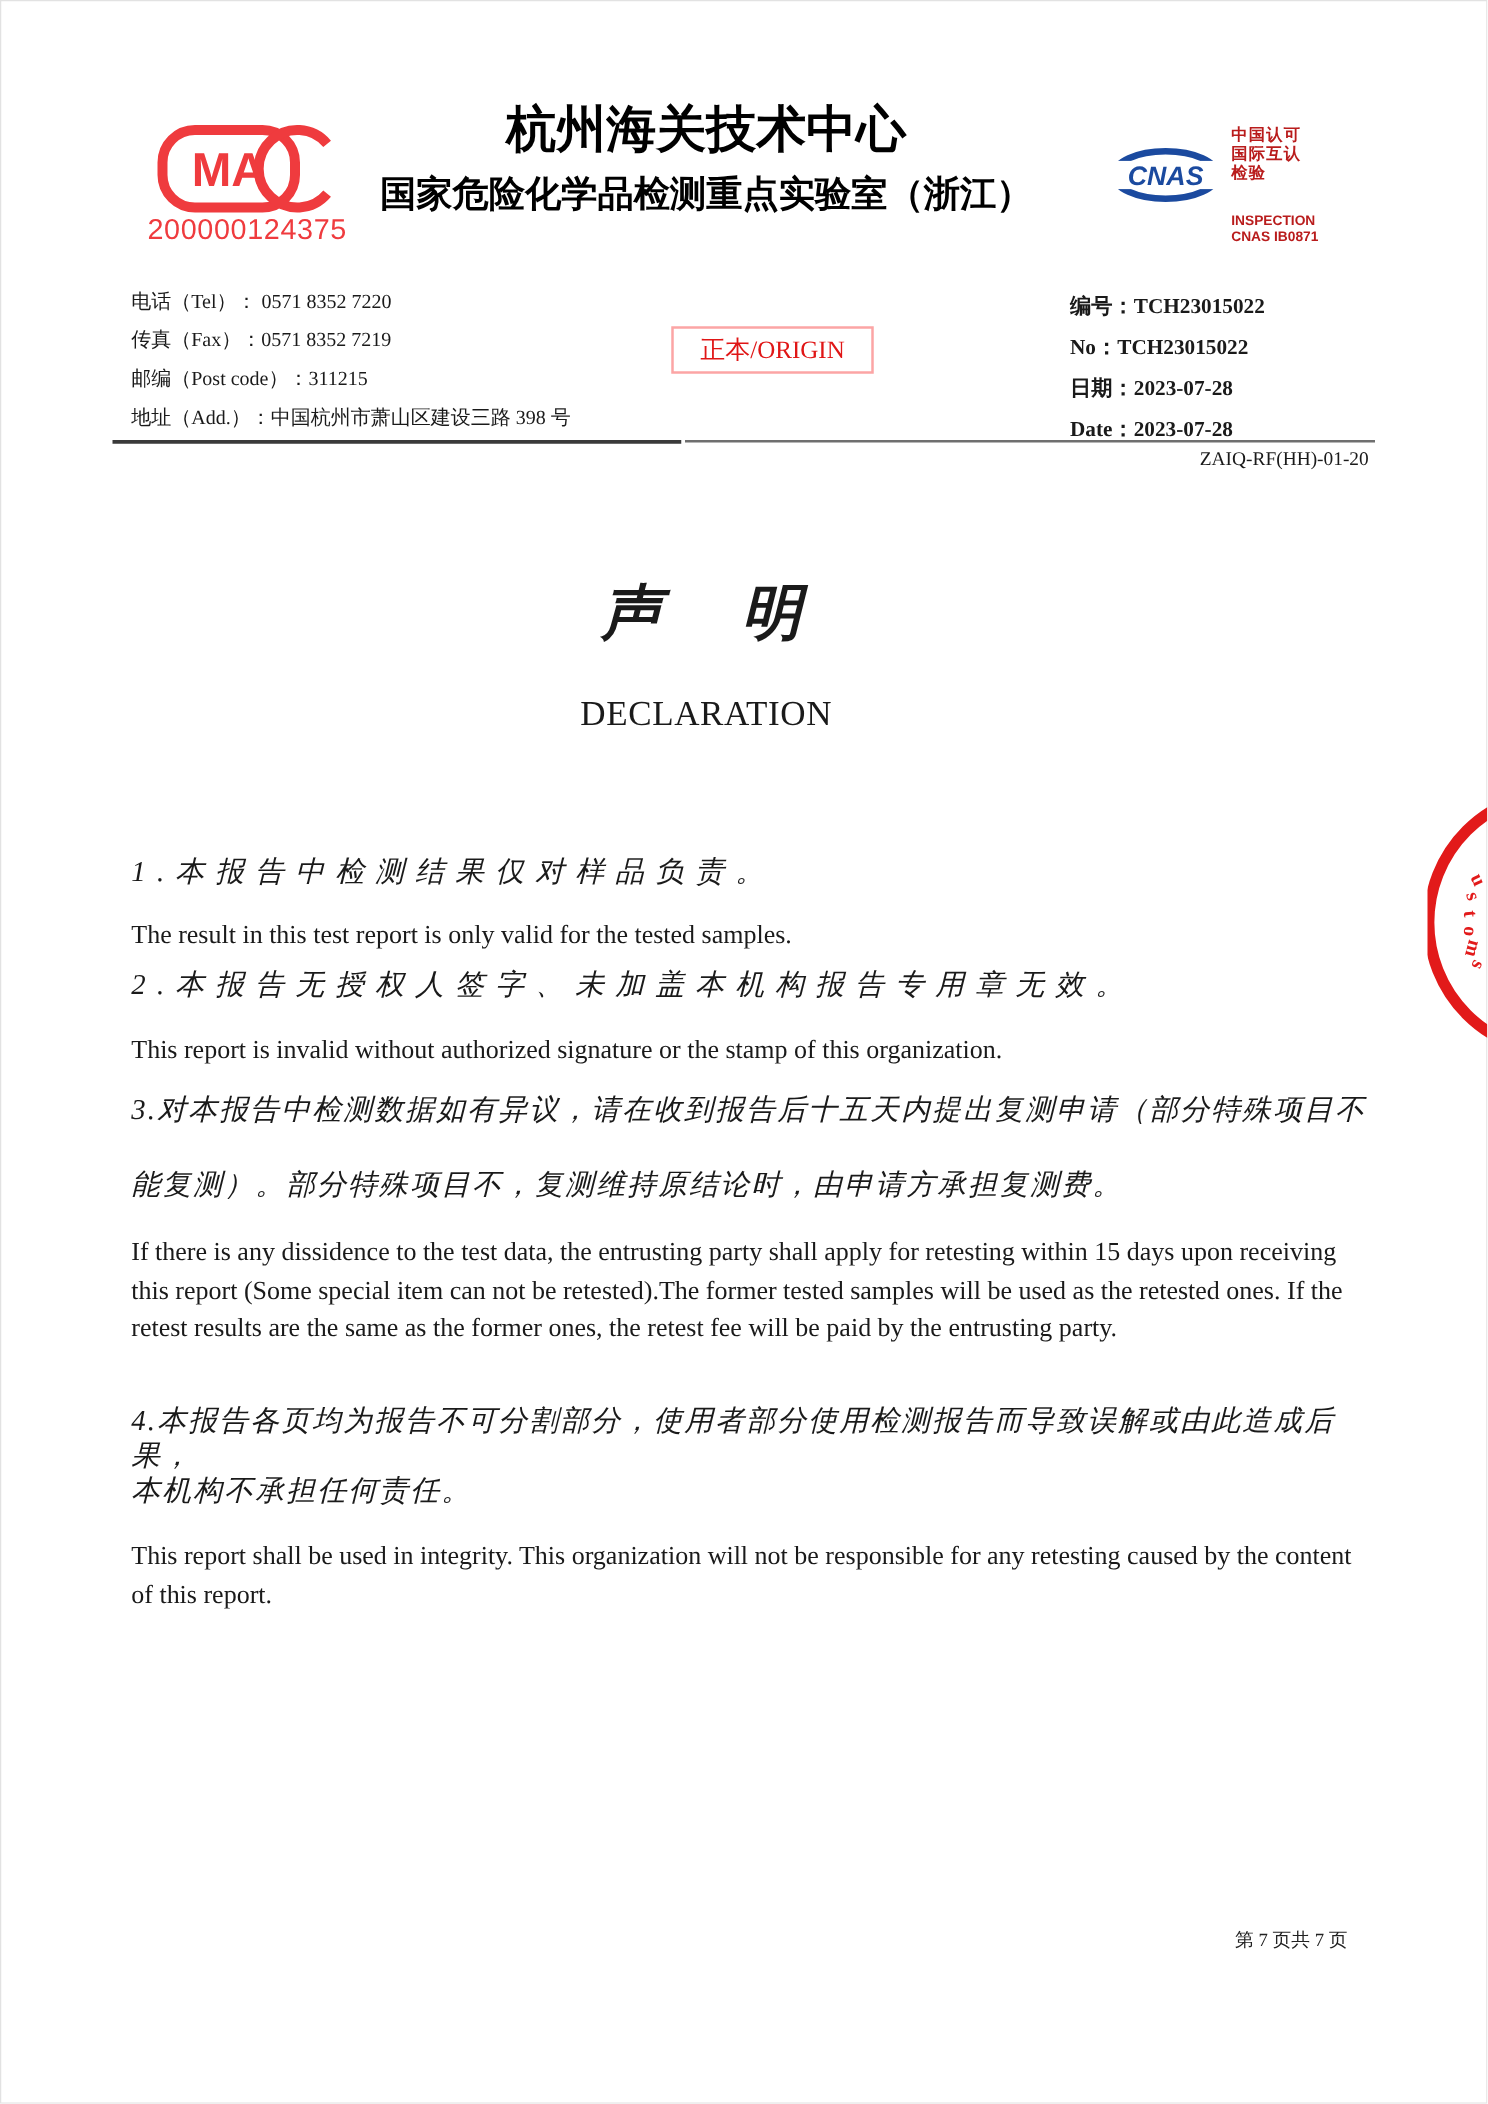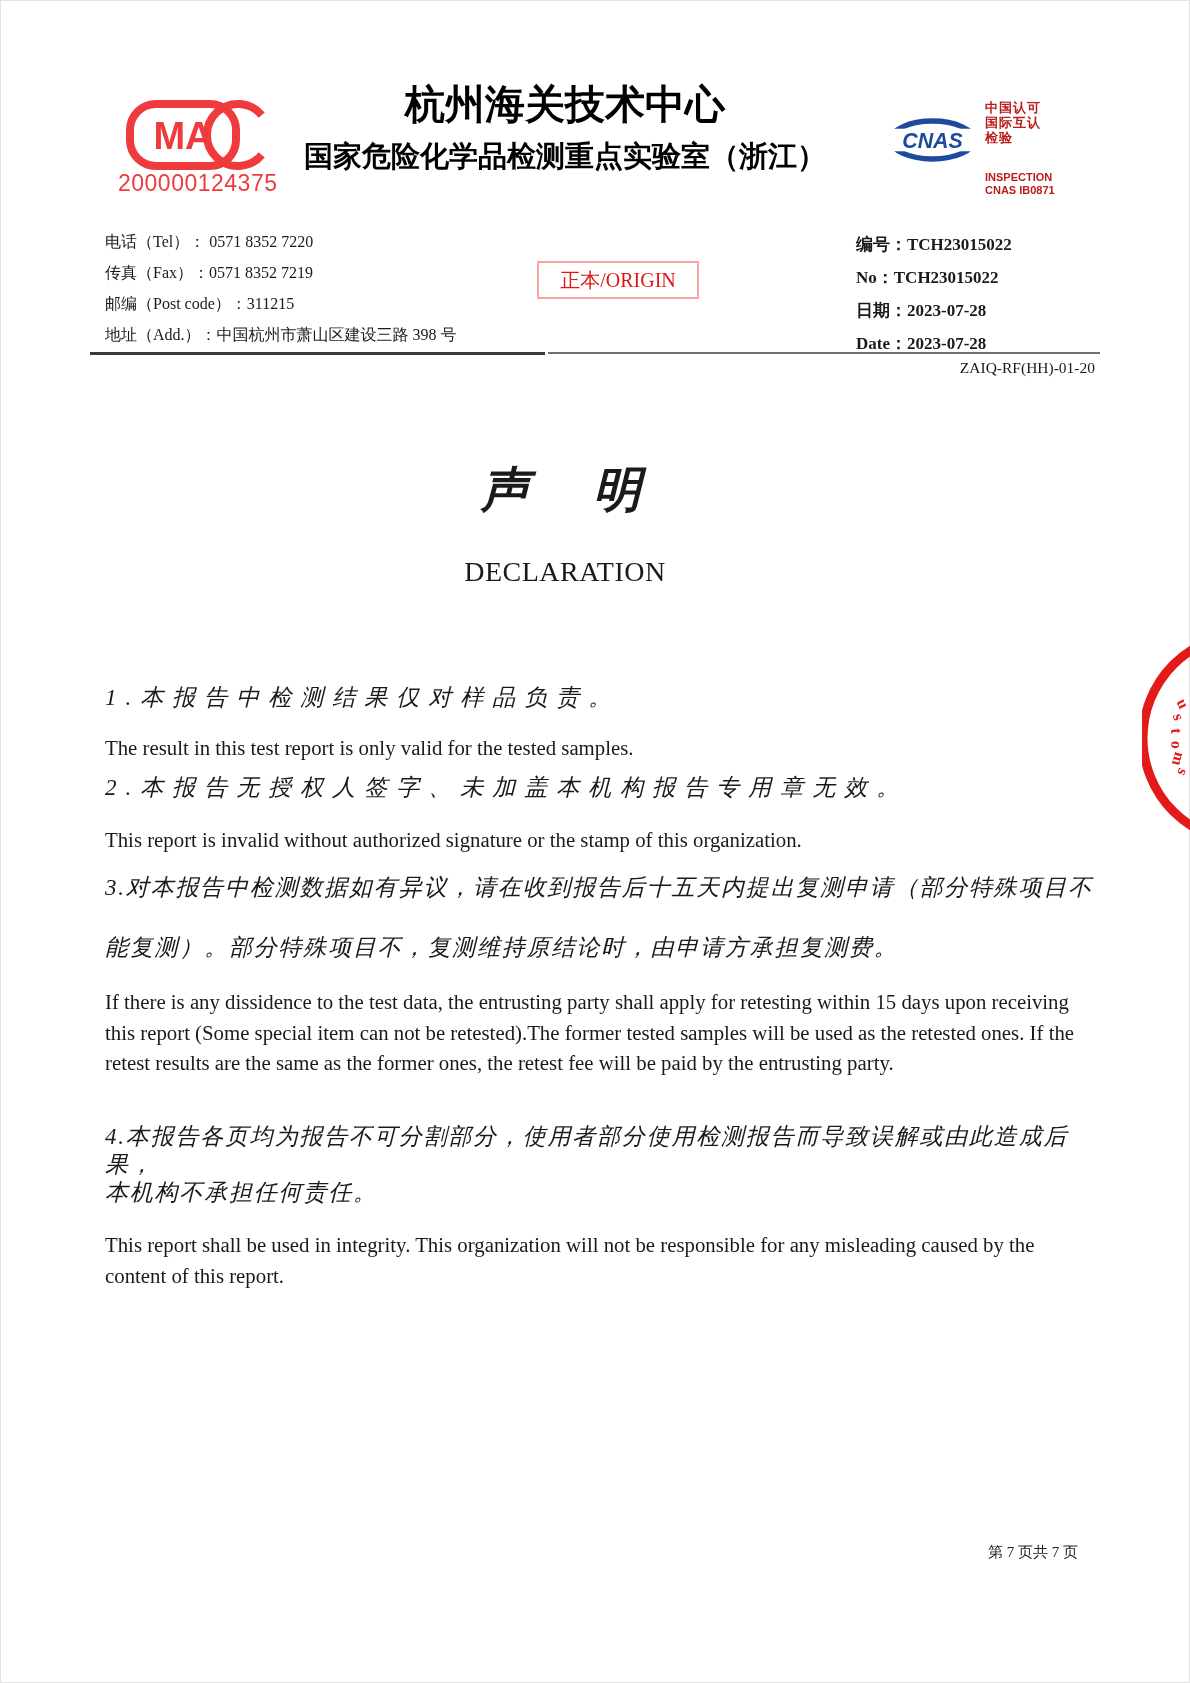--- a/index.html
+++ b/index.html
@@ -107,21 +107,21 @@
   <div class="body-text">
     <p class="zh spread p1">1.本报告中检测结果仅对样品负责。</p>
     <p class="en p2">The result in this test report is only valid for the tested samples.</p>
     <p class="zh spread p3">2.本报告无授权人签字、未加盖本机构报告专用章无效。</p>
     <p class="en p4">This report is invalid without authorized signature or the stamp of this organization.</p>
     <p class="zh p5">3.对本报告中检测数据如有异议，请在收到报告后十五天内提出复测申请（部分特殊项目不</p>
     <p class="zh p6">能复测）。部分特殊项目不，复测维持原结论时，由申请方承担复测费。</p>
     <p class="en p7">If there is any dissidence to the test data, the entrusting party shall apply for retesting within 15 days upon receiving this report (Some special item can not be retested).The former tested samples will be used as the retested ones. If the retest results are the same as the former ones, the retest fee will be paid by the entrusting party.</p>
     <p class="zh p8">4.本报告各页均为报告不可分割部分，使用者部分使用检测报告而导致误解或由此造成后果，</p>
     <p class="zh p9">本机构不承担任何责任。</p>
-    <p class="en p10">This report shall be used in integrity. This organization will not be responsible for any misleading caused by the content of this report.</p>
+    <p class="en p10">This report shall be used in integrity. This organization will not be responsible for any retesting caused by the content of this report.</p>
   </div>
 
   <svg class="stamp" width="48" height="215" viewBox="1142 630 48 215">
     <circle cx="1247" cy="738" r="104" fill="none" stroke="#e21a1a" stroke-width="9"></circle>
     <g fill="#e21a1a" font-family="Liberation Serif, DejaVu Serif, serif" font-weight="bold" font-size="16" text-anchor="middle">
       <text x="1178.1" y="705.9" transform="rotate(65 1178.1 705.9)">u</text>
       <text x="1173.6" y="718.3" transform="rotate(75 1173.6 718.3)">s</text>
       <text x="1171.3" y="731.4" transform="rotate(85 1171.3 731.4)">t</text>
       <text x="1171.3" y="744.6" transform="rotate(95 1171.3 744.6)">o</text>
       <text x="1173.6" y="757.7" transform="rotate(105 1173.6 757.7)">m</text>

